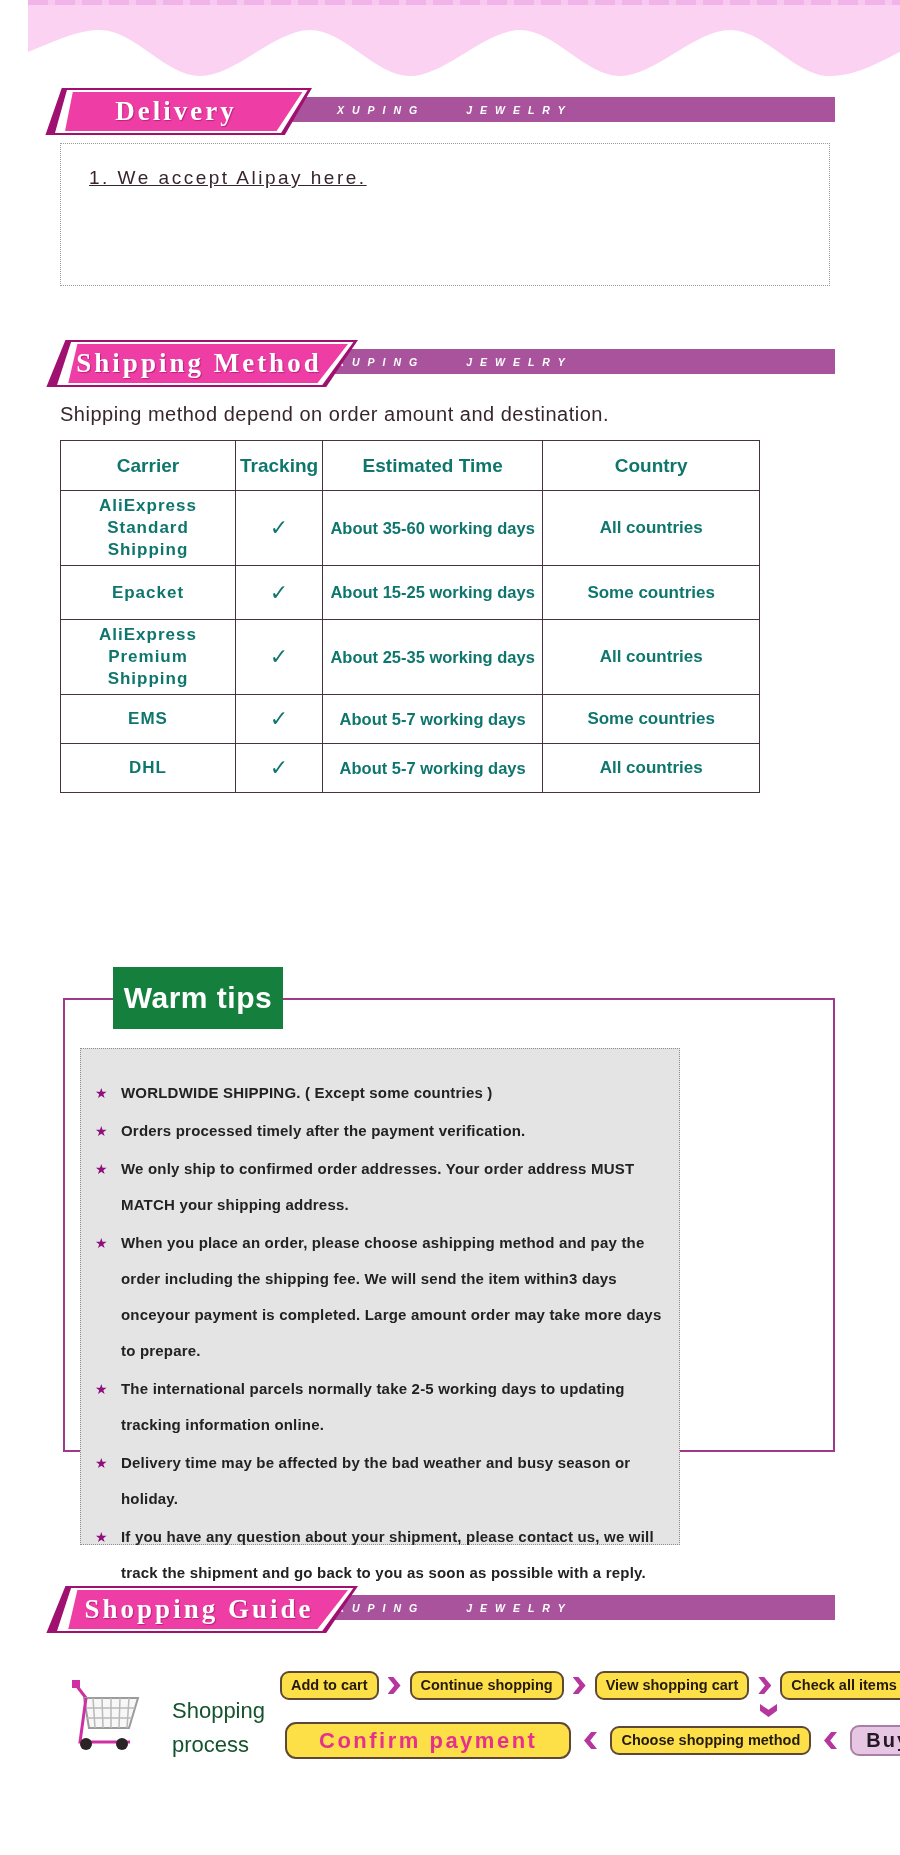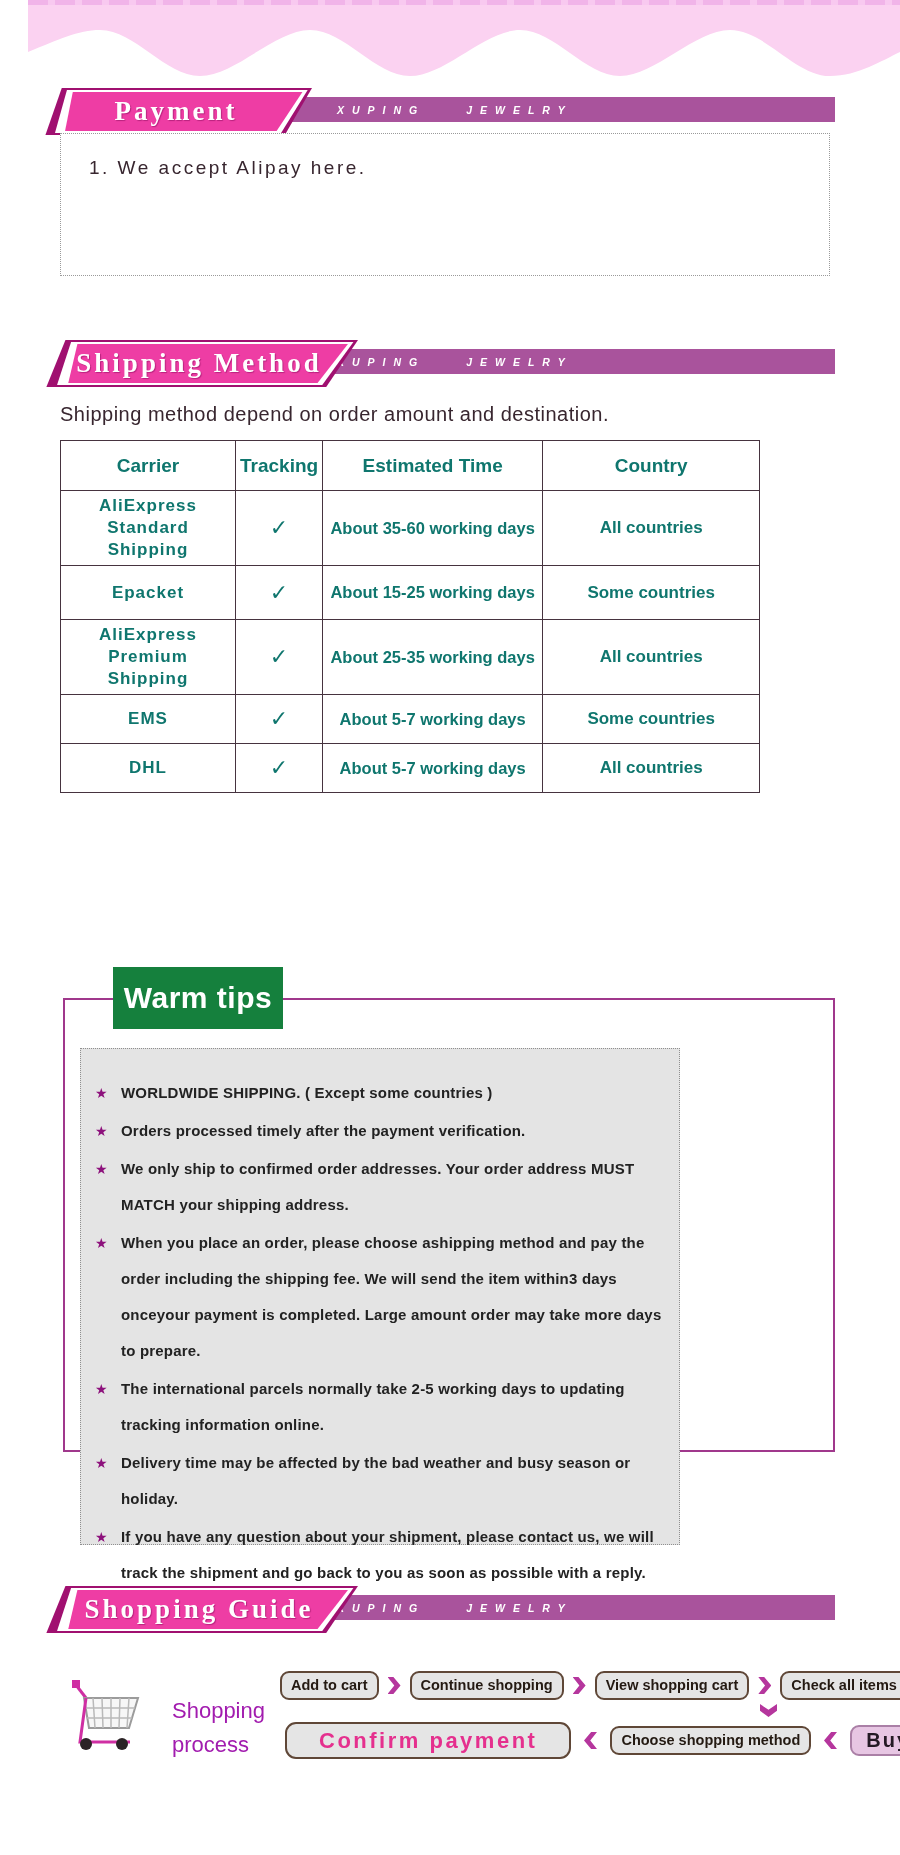--- a/index.html
+++ b/index.html
@@ -24,22 +24,22 @@
     clip-path:polygon(8% 0,100% 0,90% 100%,2% 100%);}
   .ribbon .layer.white{inset:2px 3px;background:#fff;
     clip-path:polygon(9% 0,99.5% 0,89.5% 100%,4.5% 100%);}
   .ribbon .layer.pink{inset:4px 7px;background:#ee3da4;
     clip-path:polygon(10% 0,99% 0,89% 100%,7% 100%);
     display:flex;align-items:center;justify-content:center;
     color:#fff;font-family:"Liberation Serif",serif;font-weight:bold;font-size:27px;letter-spacing:3px;
     text-shadow:1px 1px 1px rgba(120,0,80,.45);}
 
   
-  .payment-box{position:absolute;left:60px;top:133px;width:770px;height:143px;box-sizing:border-box;
-    border:1px dotted #9a9a9a;background:#fff;padding:21px 28px;}
+  .payment-box{position:absolute;left:60px;top:143px;width:770px;height:143px;box-sizing:border-box;
+    border:1px dotted #9a9a9a;background:#fff;padding:21px 28px;text-decoration:underline;}
   .payment-box p{margin:0;font-size:19px;letter-spacing:2.5px;line-height:26px;color:#38262f;}
   .payment-box p + p{margin-top:23px;}
 
   
   .ship-intro{position:absolute;left:60px;top:403px;font-size:20px;letter-spacing:.5px;color:#38262f;}
   table.ship{position:absolute;left:60px;top:440px;border-collapse:collapse;table-layout:fixed;}
   table.ship td,table.ship th{border:1px solid #46333f;text-align:center;vertical-align:middle;
     color:#0f766e;padding:0 4px;}
   table.ship th{font-size:19px;font-weight:bold;height:49px;}
   td.carrier{font-weight:bold;font-size:17px;letter-spacing:1px;white-space:pre-line;line-height:22px;}
@@ -54,25 +54,25 @@
     display:flex;align-items:center;justify-content:center;color:#fff;font-size:30px;font-weight:bold;
     letter-spacing:.5px;}
   .warm-box{position:absolute;left:80px;top:1048px;width:600px;height:497px;box-sizing:border-box;
     background:#e4e4e4;border:1px dotted #8f8f8f;padding:26px 16px 0 14px;}
   .tip{display:flex;gap:10px;margin:0 0 2px 0;}
   .tip .star{color:#8d117c;font-size:14px;line-height:36px;flex:0 0 16px;}
   .tip .txt{font-size:15px;font-weight:bold;color:#222;line-height:36px;letter-spacing:.2px;}
 
   
   .cart-wrap{position:absolute;left:56px;top:1678px;width:90px;height:78px;}
-  .process-label{position:absolute;left:172px;top:1694px;font-size:22px;color:#a21caf;
+  .process-label{position:absolute;left:172px;top:1694px;font-size:22px;color:#14532d;
     line-height:34px;white-space:pre-line;}
   .flow-row1{position:absolute;left:280px;top:1671px;display:flex;align-items:center;gap:9px;}
   .flow-row2{position:absolute;left:285px;top:1722px;display:flex;align-items:center;gap:13px;}
-  .flow-btn{border:2px solid #5f4737;border-radius:9px;background:#e5e5e5;color:#241a12;
+  .flow-btn{border:2px solid #5f4737;border-radius:9px;background:#fde047;color:#241a12;
     font-family:"Liberation Sans",sans-serif;font-weight:bold;font-size:14.5px;
     padding:4px 9px;white-space:nowrap;line-height:17px;}
   .flow-btn.confirm{color:#e5308e;font-size:22px;letter-spacing:2.5px;padding:8px 32px;border-radius:11px;}
   .flow-btn.buy{background:#e7c6e3;border-color:#aa7fa6;font-size:20px;color:#241a25;
     letter-spacing:2px;padding:5px 14px;}
   .chev{width:13px;height:17px;background:#b5369d;flex:0 0 13px;
     clip-path:polygon(0 0,45% 0,100% 50%,45% 100%,0 100%,52% 50%);}
   .chev.left{transform:scaleX(-1);}
   .chev-down{position:absolute;left:760px;top:1704px;width:17px;height:13px;background:#b5369d;
     clip-path:polygon(0 0,50% 45%,100% 0,100% 52%,50% 100%,0 52%);}
@@ -89,21 +89,21 @@
         C627,76 667,30 702,30 C737,30 767,76 802,76 C830,76 855,60 872,52 L872,0 L0,0 Z"></path>
     </svg>
     <div class="strip"></div>
   </div>
 
   <div class="ribbon" style="top:88px;">
     <div class="bar">XUPING JEWELRY</div>
     <div class="label" style="width:272px;">
       <div class="layer dark"></div>
       <div class="layer white"></div>
-      <div class="layer pink">Payment</div>
+      <div class="layer pink">Delivery</div>
     </div>
   </div>
 
   <div class="payment-box">
     <p>1. We accept Alipay here.</p>
   </div>
 
   <div class="ribbon" style="top:340px;">
     <div class="bar">XUPING JEWELRY</div>
     <div class="label" style="width:318px;">

